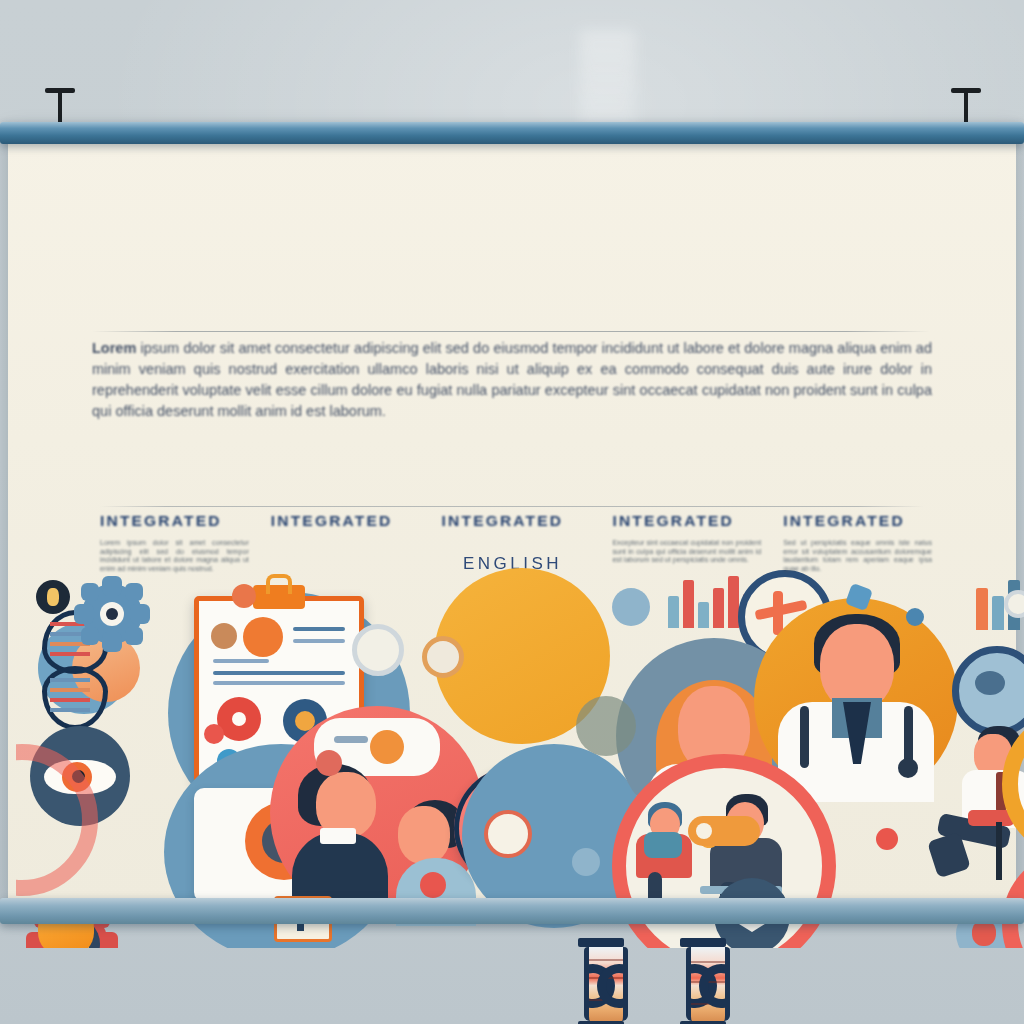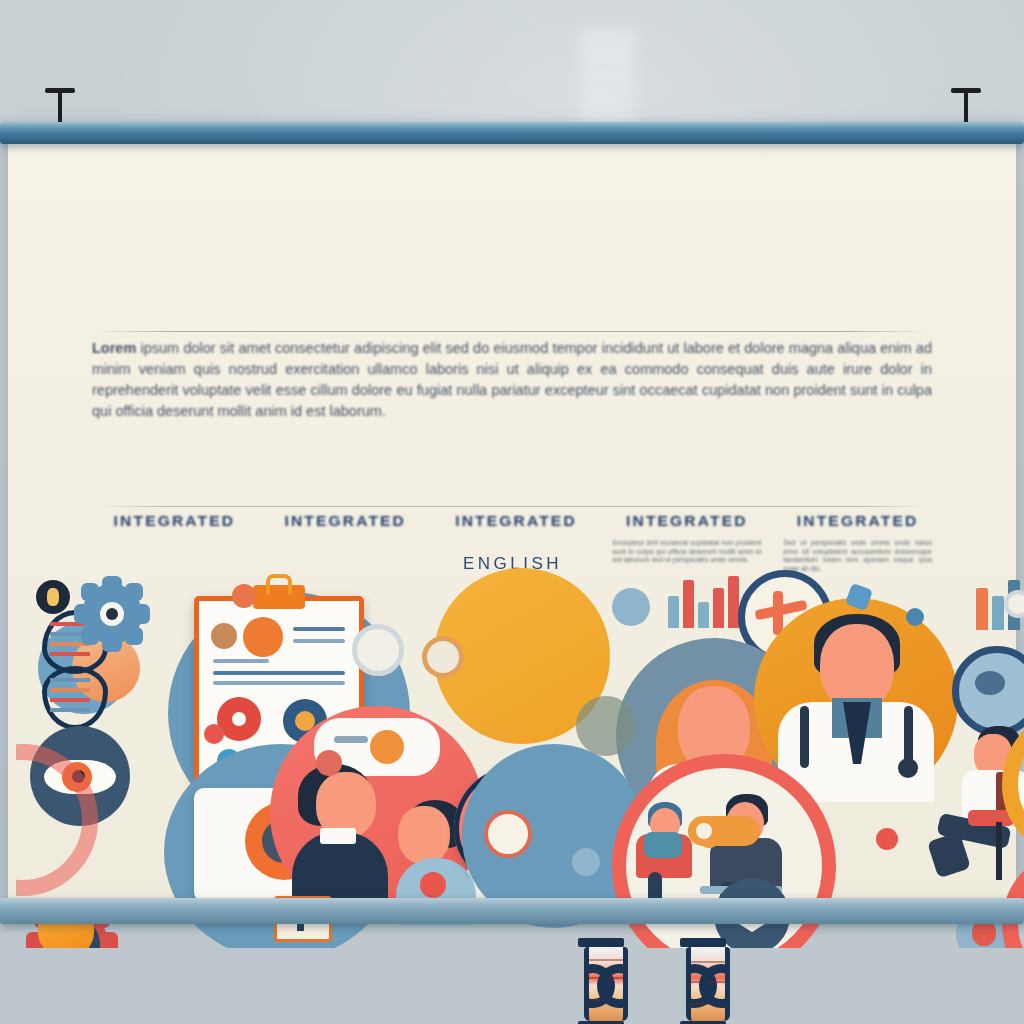--- a/index.html
+++ b/index.html
@@ -122,21 +122,21 @@
 
   
   .cap-divider{
     position:absolute;left:100px;top:806px;width:824px;height:1px;
     background:linear-gradient(90deg,rgba(120,130,140,0),rgba(110,122,134,.45) 8%,rgba(110,122,134,.45) 92%,rgba(120,130,140,0));
   }
   .captions{position:absolute;left:100px;top:812px;width:832px;display:flex;gap:22px;}
   .cap{width:150px;}
   .cap-h{
     color:#24406e;font-size:15.5px;letter-spacing:2.2px;font-weight:600;
-    text-align:center;filter:blur(.85px);margin-bottom:9px;
+    filter:blur(.85px);margin-bottom:9px;
   }
   .cap-b{
     color:#44505f;font-size:7.1px;line-height:8.6px;text-align:justify;
     filter:blur(.95px);opacity:.82;
   }
 
   
   .hourglass{position:absolute;width:46px;height:92px;}
   .hg-cap{position:absolute;left:0;width:46px;height:9px;background:#1b3352;border-radius:2px;}
   .hg-body{
@@ -398,38 +398,39 @@
       <div style="left:-70px;top:196px;width:120px;height:120px;border-radius:50%;border:16px solid #ef6258;opacity:.55;"></div>
 
     </div>
 
     <div class="cap-divider" style="left:92px;top:378px;"></div>
 
     <div class="captions" style="left:92px;top:384px;">
 
       <div class="cap">
         <div class="cap-h">INTEGRATED</div>
+        <div class="cap-b">Lorem ipsum dolor sit amet consectetur adipiscing elit sed do eiusmod tempor incididunt ut labore et dolore magna aliqua ut enim ad minim veniam quis nostrud.</div>
       </div>
 
       <div class="cap">
         <div class="cap-h">INTEGRATED</div>
       </div>
 
       <div class="cap">
         <div class="cap-h">INTEGRATED</div>
       </div>
 
       <div class="cap">
         <div class="cap-h">INTEGRATED</div>
         <div class="cap-b">Excepteur sint occaecat cupidatat non proident sunt in culpa qui officia deserunt mollit anim id est laborum sed ut perspiciatis unde omnis.</div>
       </div>
 
       <div class="cap">
         <div class="cap-h">INTEGRATED</div>
-        <div class="cap-b">Sed ut perspiciatis unde omnis unde natus error sit voluptatem accusantium doloremque laudantium totam rem aperiam eaque ipsa quae ab illo.</div>
+        <div class="cap-b">Sed ut perspiciatis eaque omnis iste natus error sit voluptatem accusantium doloremque laudantium totam rem aperiam eaque ipsa quae ab illo.</div>
       </div>
 
     </div>
   </div>
 
   <div class="rail top" style="left:0;"></div>
   <div class="rail bottom" style="left:0;"></div>
 
   <div class="hourglass" style="left:578px;top:938px;">
     <div class="hg-cap" style="top:0;"></div>

